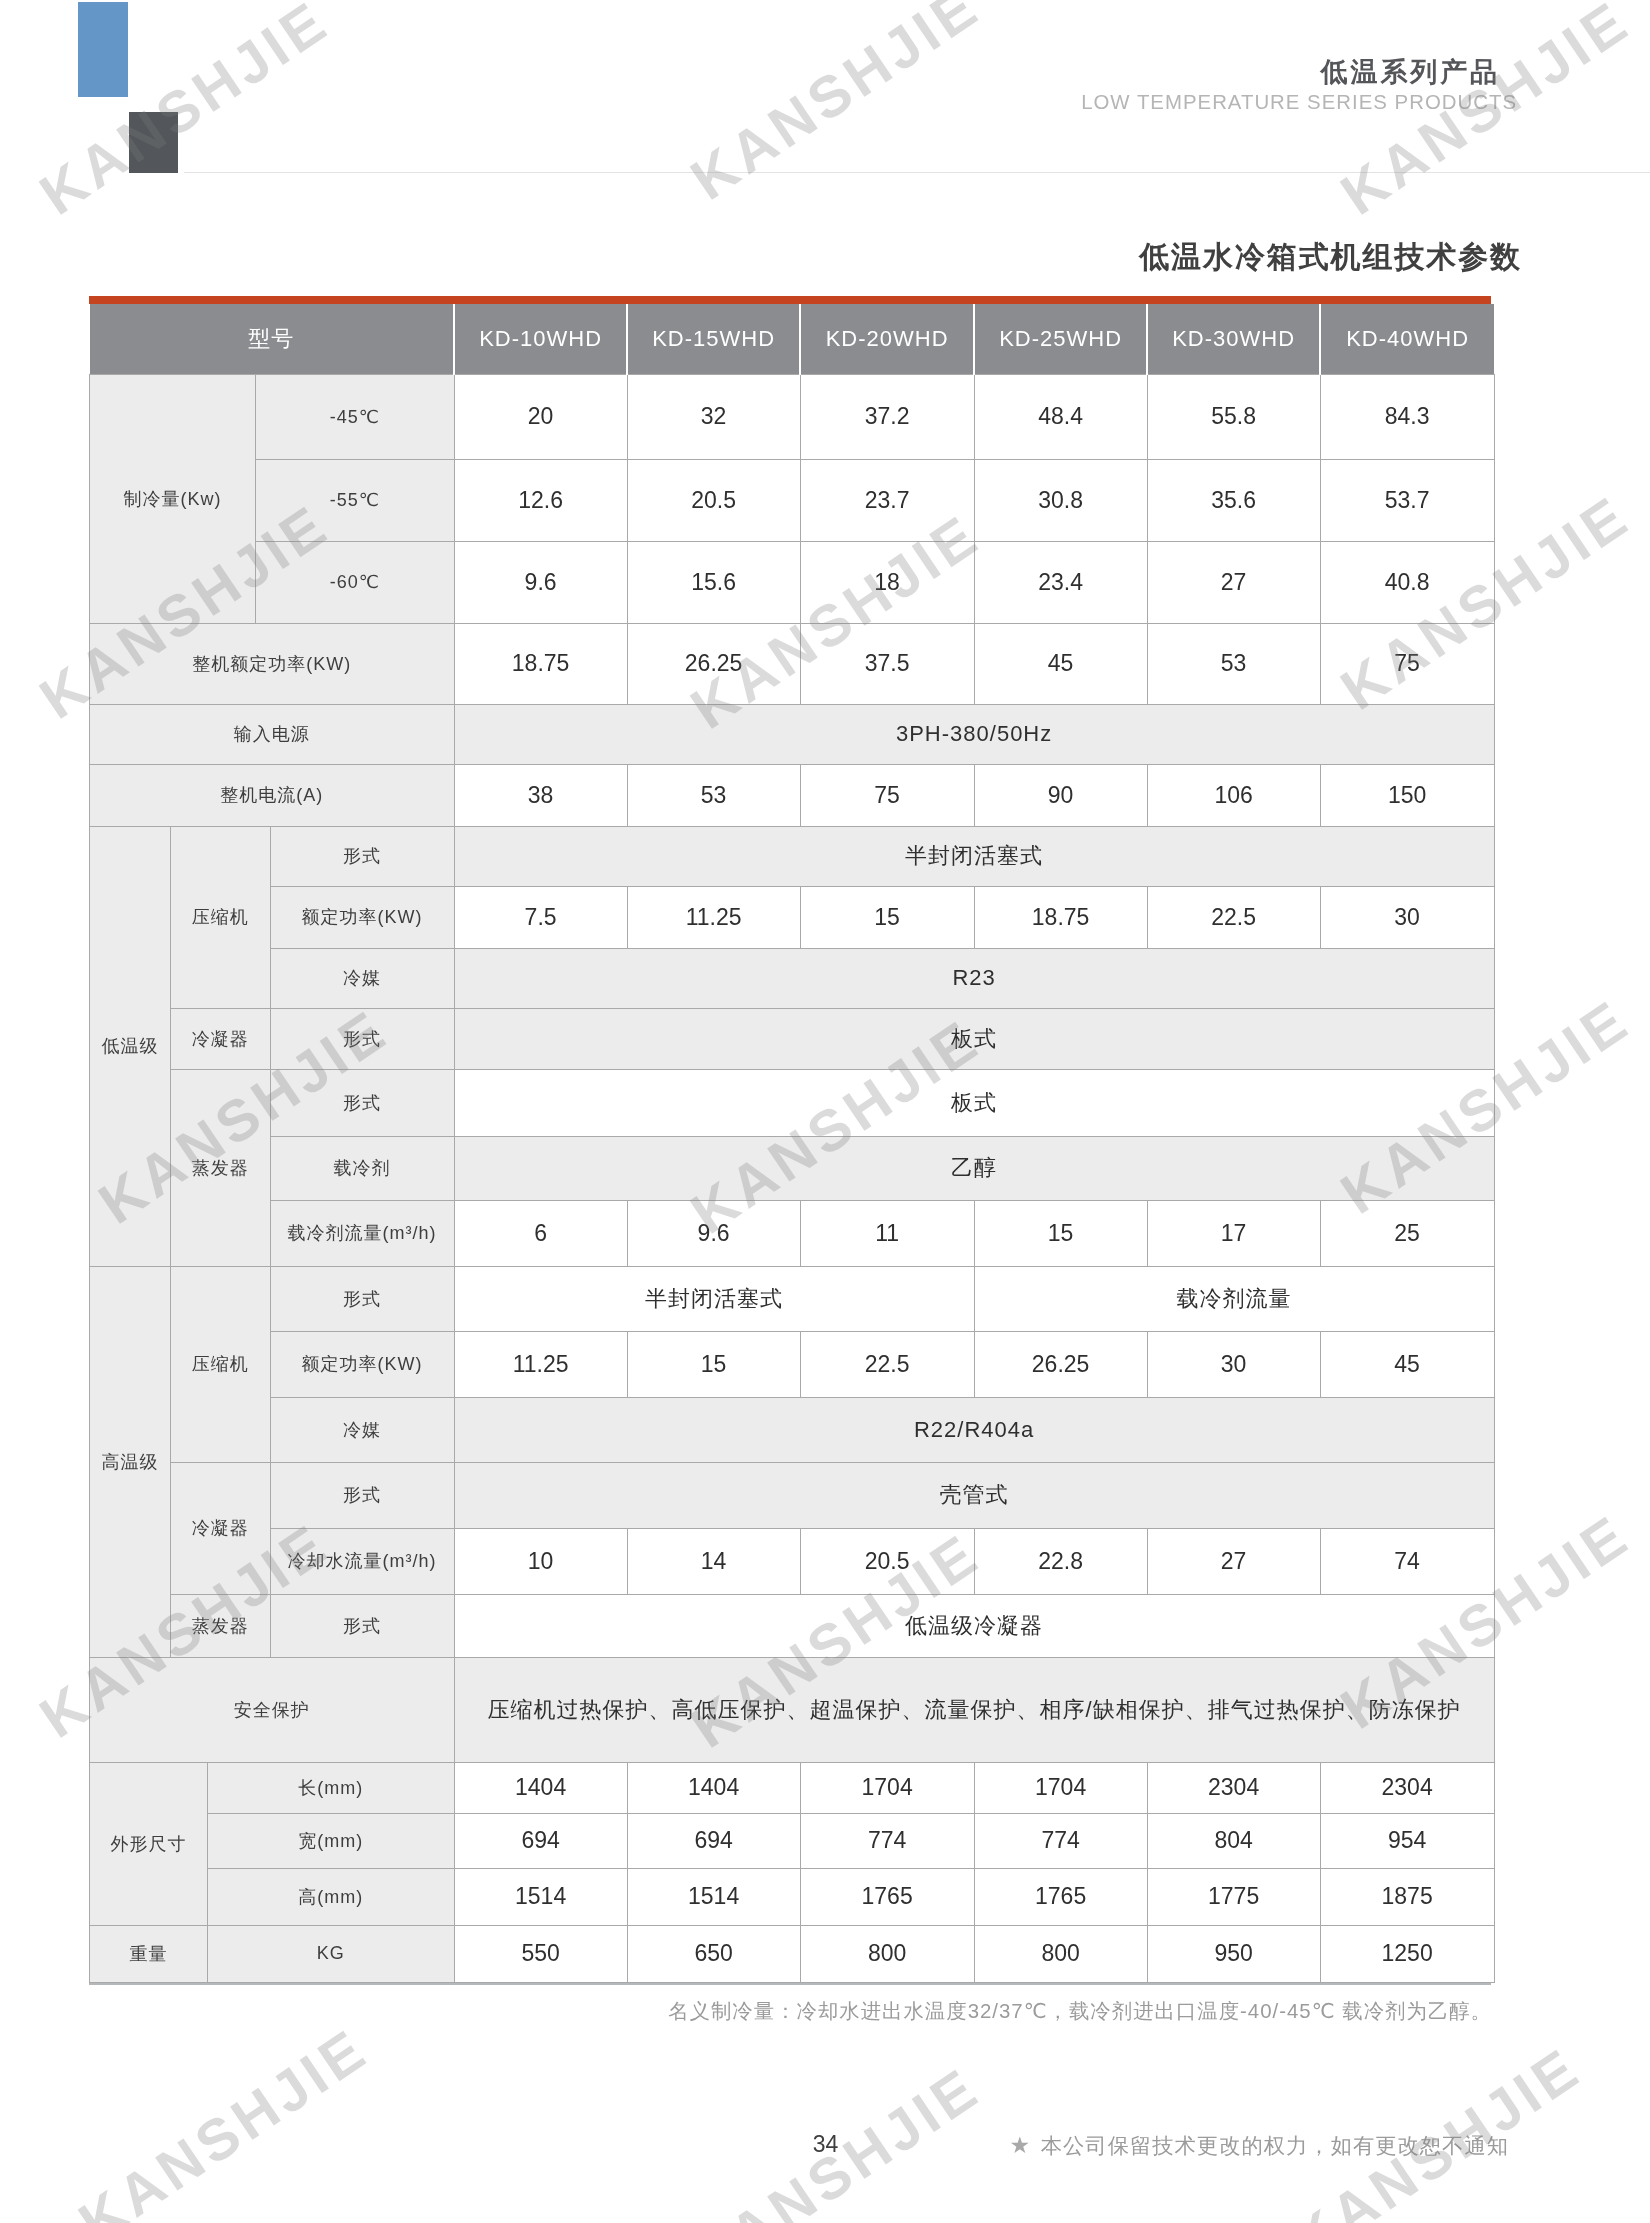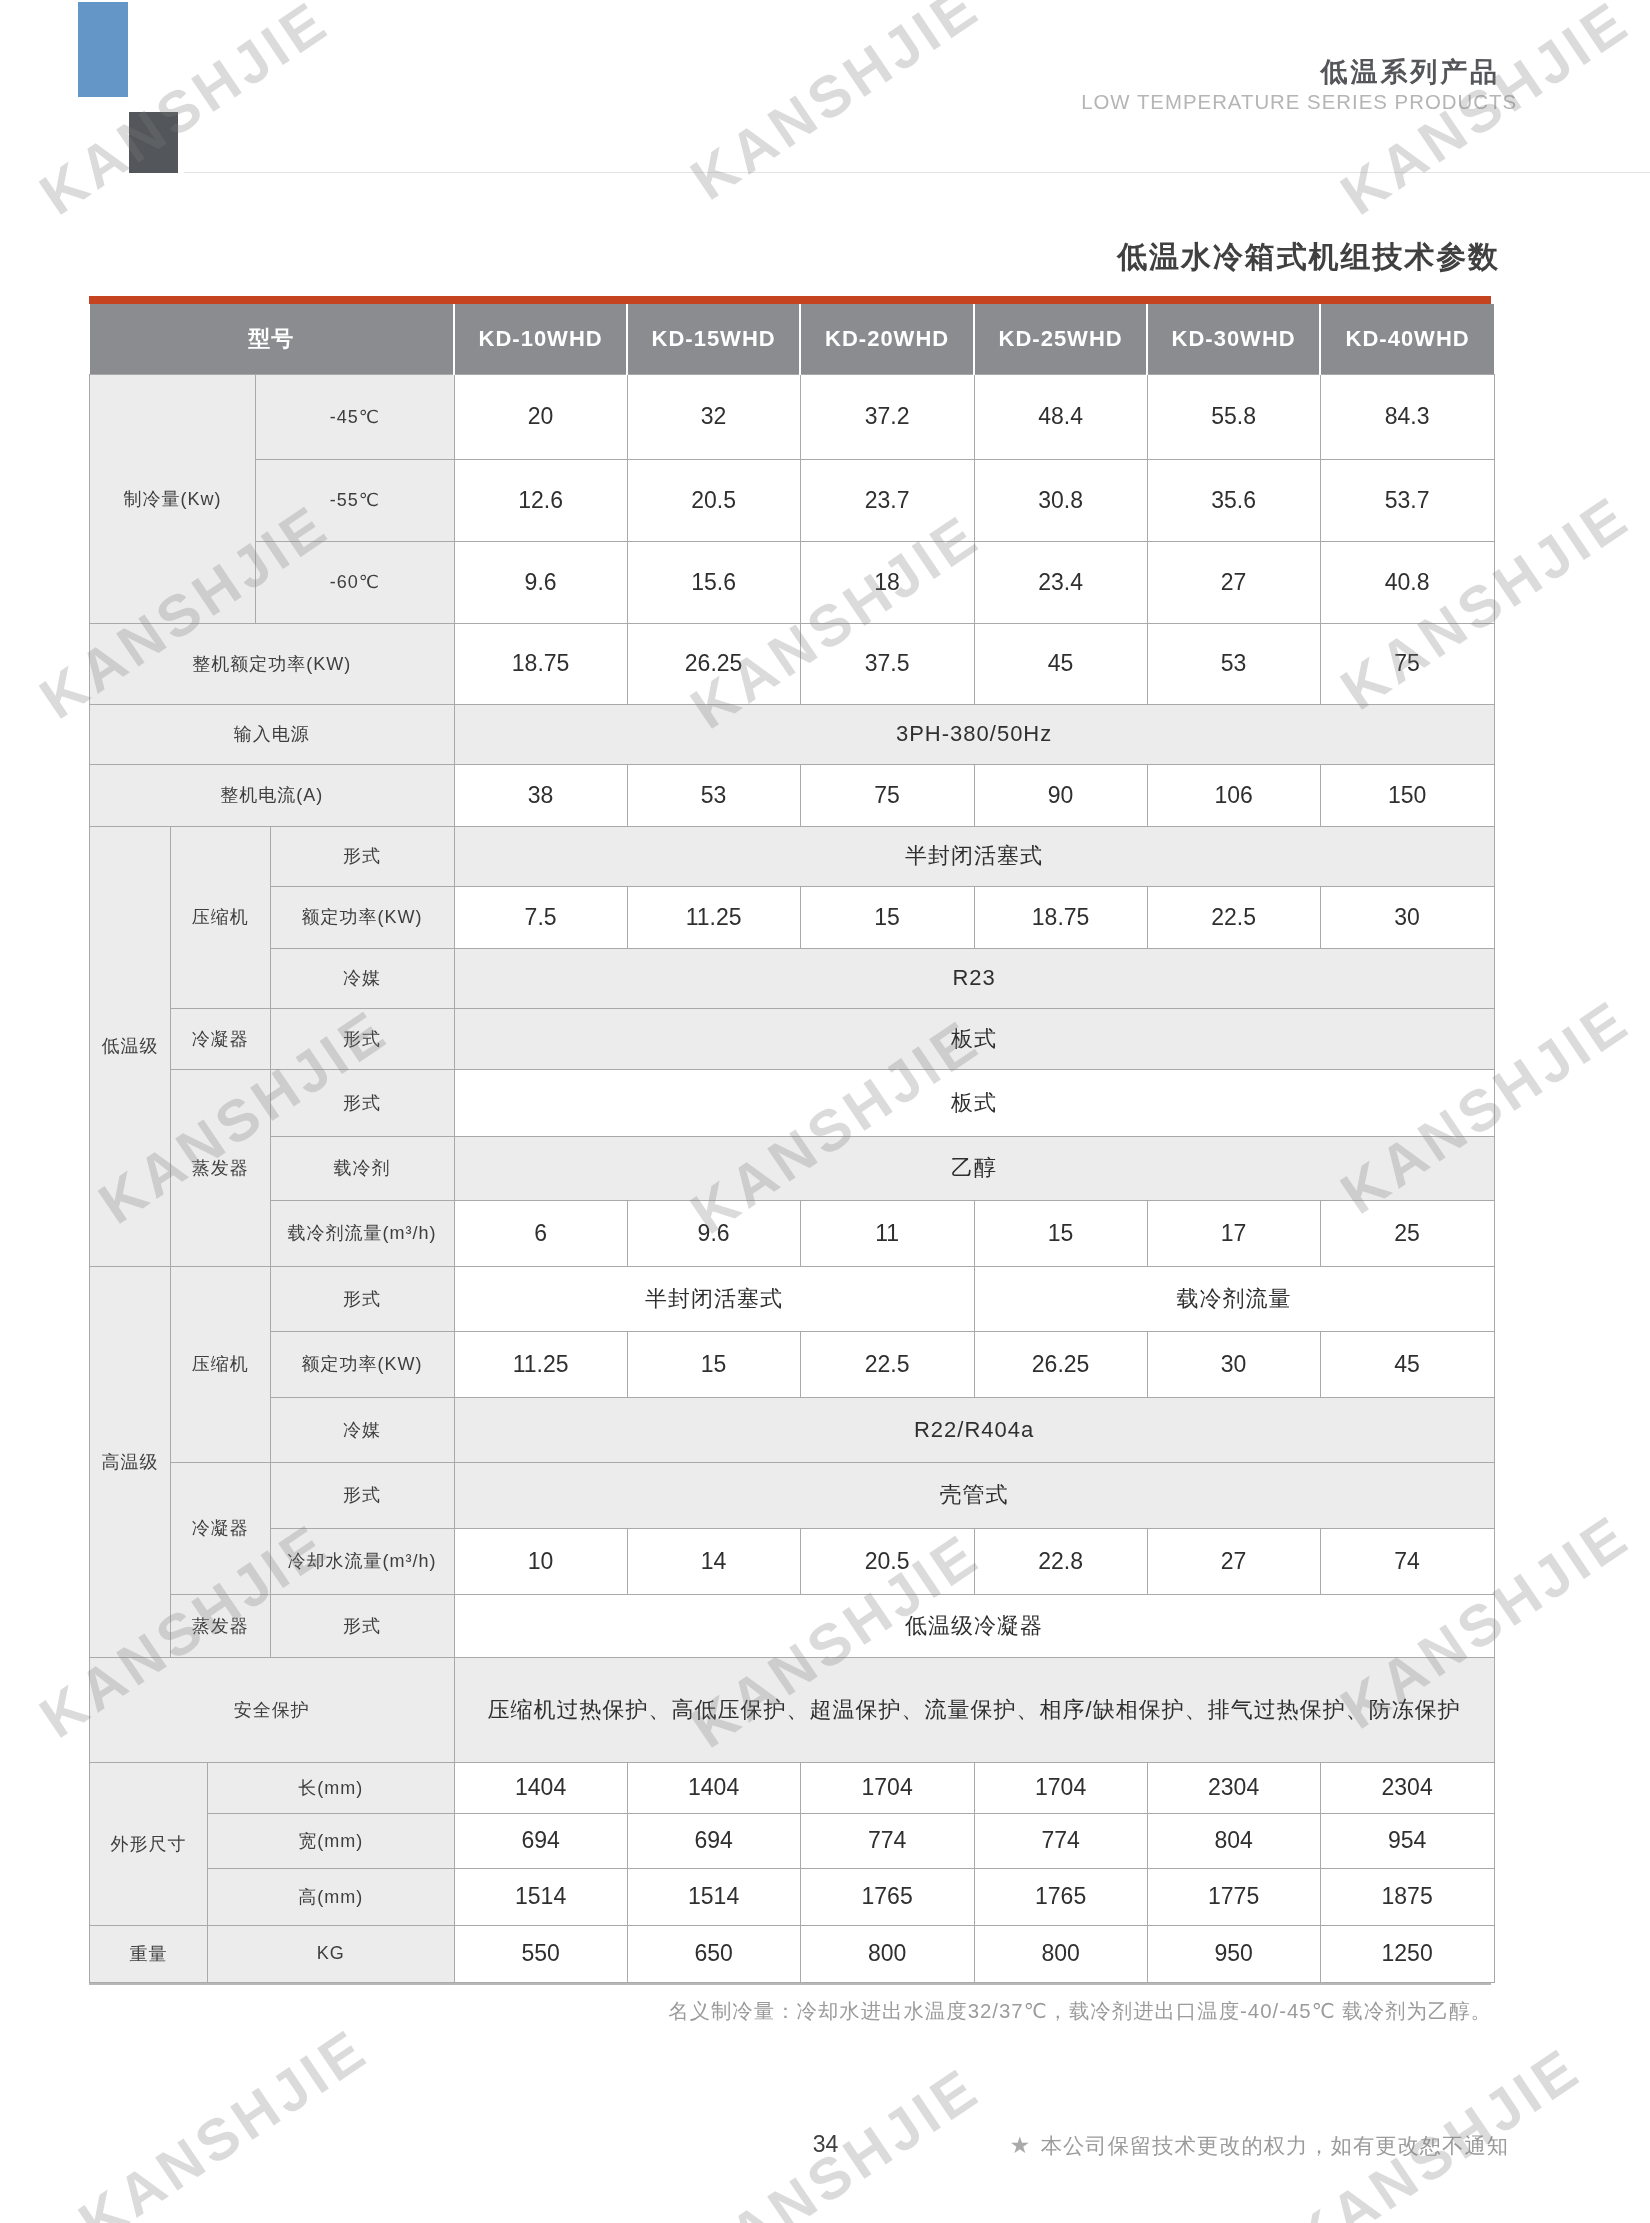--- a/index.html
+++ b/index.html
@@ -4,26 +4,26 @@
 <style>
   html,body{margin:0;padding:0;background:#fff;}
   #page{position:relative;width:1651px;height:2223px;background:#fff;overflow:hidden;
         font-family:"Liberation Sans","DejaVu Sans",sans-serif;color:#3e3e3e;}
   
   #logo-blue{position:absolute;left:78px;top:1.9px;width:50px;height:95px;background:#6496c8;}
   #logo-dark{position:absolute;left:129px;top:112px;width:49px;height:61px;background:#53565a;}
   #header-line{position:absolute;left:184px;top:172px;width:1466px;height:1px;background:#e3e3e3;}
   #hdr-cn{position:absolute;right:151px;top:54px;font-size:27px;font-weight:600;color:#55565a;letter-spacing:2.9px;text-align:right;}
   #hdr-en{position:absolute;right:134px;top:91px;font-size:20.4px;color:#b5b5b5;letter-spacing:1px;}
-  #doc-title{position:absolute;right:151px;top:237px;font-size:30px;font-weight:600;color:#404040;letter-spacing:1.9px;}
+  #doc-title{position:absolute;right:129px;top:237px;font-size:30px;font-weight:600;color:#404040;letter-spacing:1.9px;}
   #red-bar{position:absolute;left:89px;top:296px;width:1402px;height:7.8px;background:#c5431f;}
   
   #table-wrap{position:absolute;left:89px;top:304px;width:1402px;border-bottom:2.9px solid #b5b8ba;}
   table{border-collapse:collapse;table-layout:fixed;width:1402px;}
-  th{background:#8a8c8f;color:#fff;font-weight:700;font-size:22px;border:none;border-left:2.9px solid #fff;letter-spacing:1px;}
+  th{background:#8a8c8f;color:#fff;font-weight:400;font-size:22px;border:none;border-left:2.9px solid #fff;letter-spacing:1px;}
   th:first-child{border-left:none;}
   td{border:1px solid #a9a9a9;text-align:center;vertical-align:middle;padding:0 1.9px;overflow:hidden;}
   td.lbl{background:#ececec;font-size:18px;color:#3e3e3e;letter-spacing:1px;}
   td.v{background:#fff;font-size:23px;color:#2f2f2f;}
   td.mg{background:#ececec;font-size:22px;color:#2f2f2f;letter-spacing:1px;}
   td.mw{background:#fff;font-size:22px;color:#2f2f2f;letter-spacing:1px;}
   
   #footnote{position:absolute;right:159px;top:1997px;font-size:20.4px;color:#9b9b9b;letter-spacing:1px;}
   #page-number{position:absolute;left:0;top:2131px;width:1651px;text-align:center;font-size:23px;color:#3f3f3f;}
   #footer-note{position:absolute;right:142px;top:2131px;font-size:21.3px;color:#9b9b9b;letter-spacing:1px;}

